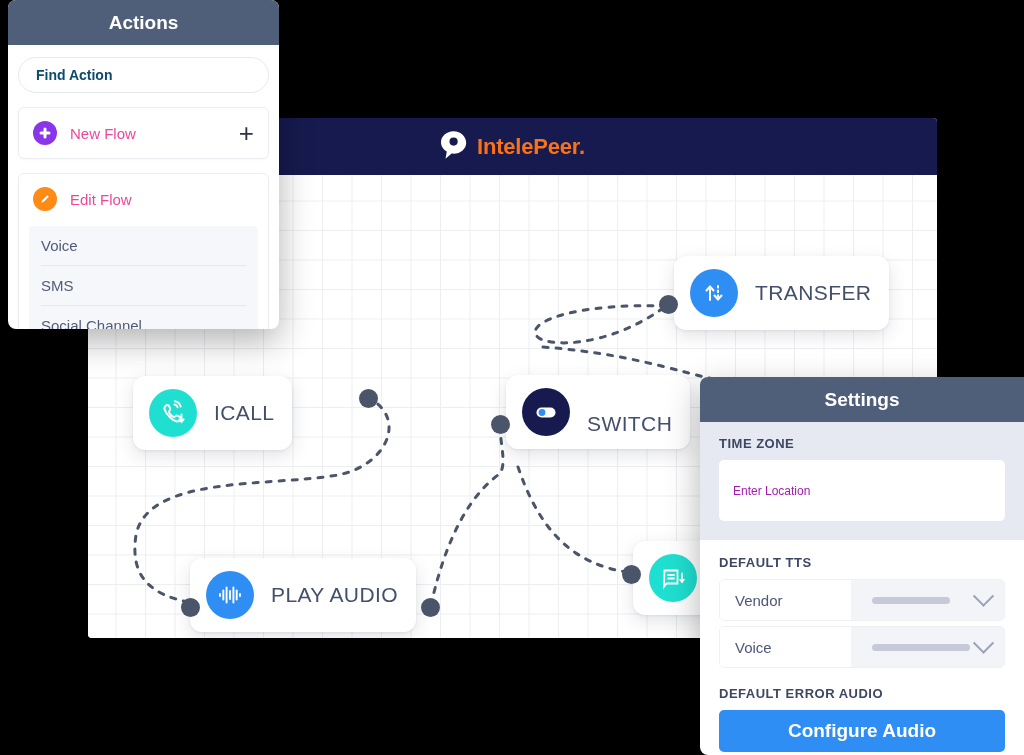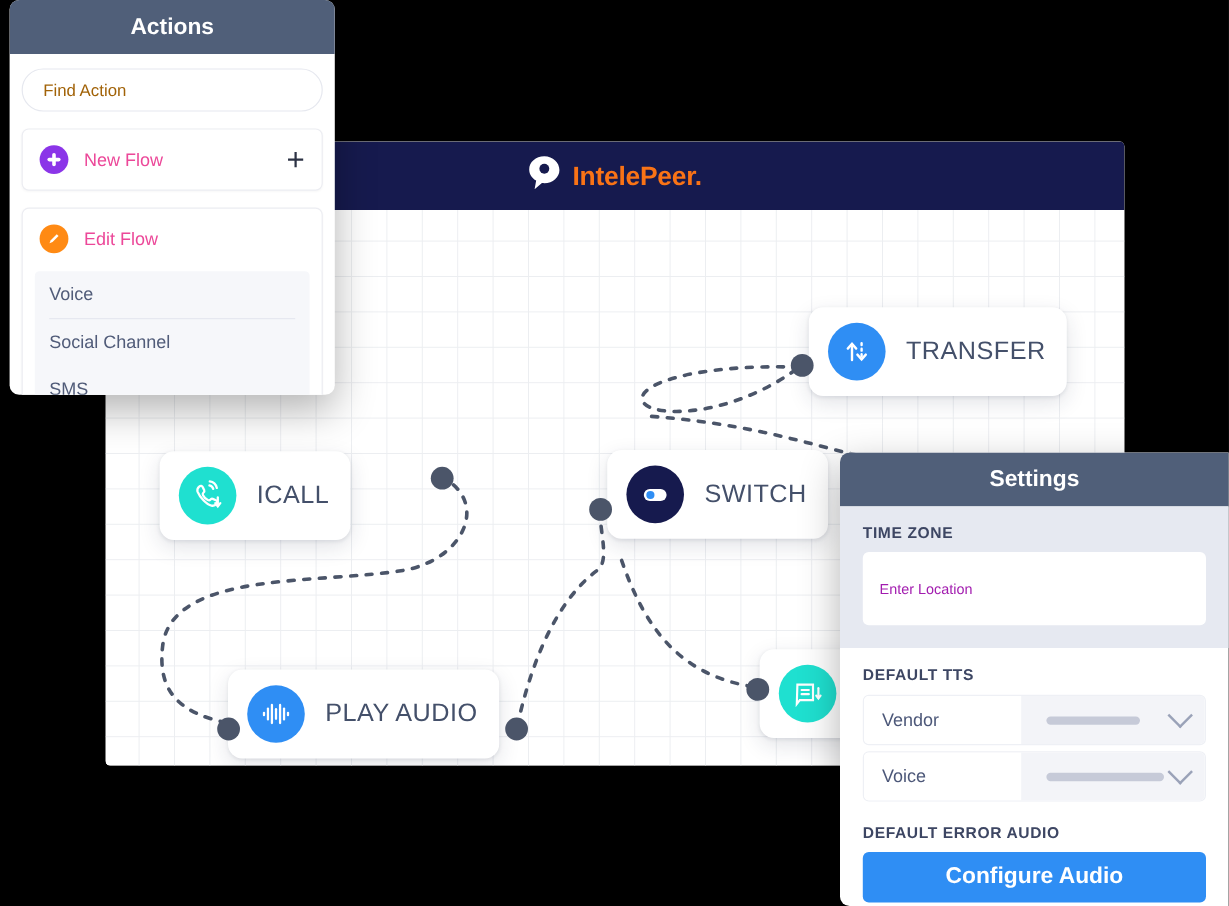--- a/index.html
+++ b/index.html
@@ -127,22 +127,23 @@
   }
   .find-action {
     margin: 12px 10px 0 10px;
     height: 34px;
     border: 1px solid #e6e8ef;
     border-radius: 18px;
     display: flex;
     align-items: center;
     padding: 0 17px;
     font-size: 14px;
-    color: #a16207;
-    background: #ffffff;
+    color: #0c4a6e;
+    background: #ffffff;
+    font-weight: bold;
   }
   .flow-card {
     margin: 14px 10px 0 10px;
     border: 1px solid #ecedf2;
     border-radius: 6px;
     background: #ffffff;
     box-shadow: 0 1px 2px rgba(0,0,0,0.03);
   }
   .flow-row {
     display: flex;
@@ -330,21 +331,21 @@
             <path d="M14.8 1.2c2.9 0.4 5.2 2.6 5.9 5.4"></path>
             <line x1="21.5" y1="14.5" x2="21.5" y2="21.5"></line>
             <polyline points="19.4,19.3 21.5,22 23.6,19.3"></polyline>
           </g>
         </svg>
       </div>
       <div class="node-label">ICALL</div>
     </div>
     <div class="port" style="left:271px; top:214px;"></div>
 
-    <div class="node" style="left:418px; top:200px;">
+    <div class="node" style="left:418px; top:200px;align-items:flex-end;">
       <div class="node-icon" style="background:#161a4e;">
         <svg width="28" height="28" viewBox="0 0 28 28">
           <rect x="4.5" y="9.5" width="19" height="10" rx="5" fill="#ffffff"></rect>
           <circle cx="10" cy="14.5" r="3.4" fill="#2f8ef4"></circle>
         </svg>
       </div>
       <div class="node-label">SWITCH</div>
     </div>
     <div class="port" style="left:403px; top:240px;"></div>
     <div class="port" style="left:642px; top:222px;"></div>
@@ -411,22 +412,22 @@
     <div class="flow-row">
       <span class="circle-icon" style="background:#ff8a14;">
         <svg width="14" height="14" viewBox="0 0 14 14">
           <path d="M3.2 10.8l1.1-2.6 5-5 1.5 1.5-5 5z" fill="#ffffff"></path>
         </svg>
       </span>
       <span class="flow-row-label">Edit Flow</span>
     </div>
     <div class="sub-list">
       <div class="sub-item">Voice</div>
+      <div class="sub-item">SMS</div>
       <div class="sub-item last">Social Channel</div>
-      <div class="sub-item">SMS</div>
     </div>
   </div>
 </div>
 
 <div class="settings-panel">
   <div class="panel-header">Settings</div>
 
   <div class="tz-section">
     <div class="section-title">TIME ZONE</div>
     <div class="tz-input" placeholder="Enter Location">Enter Location</div>

